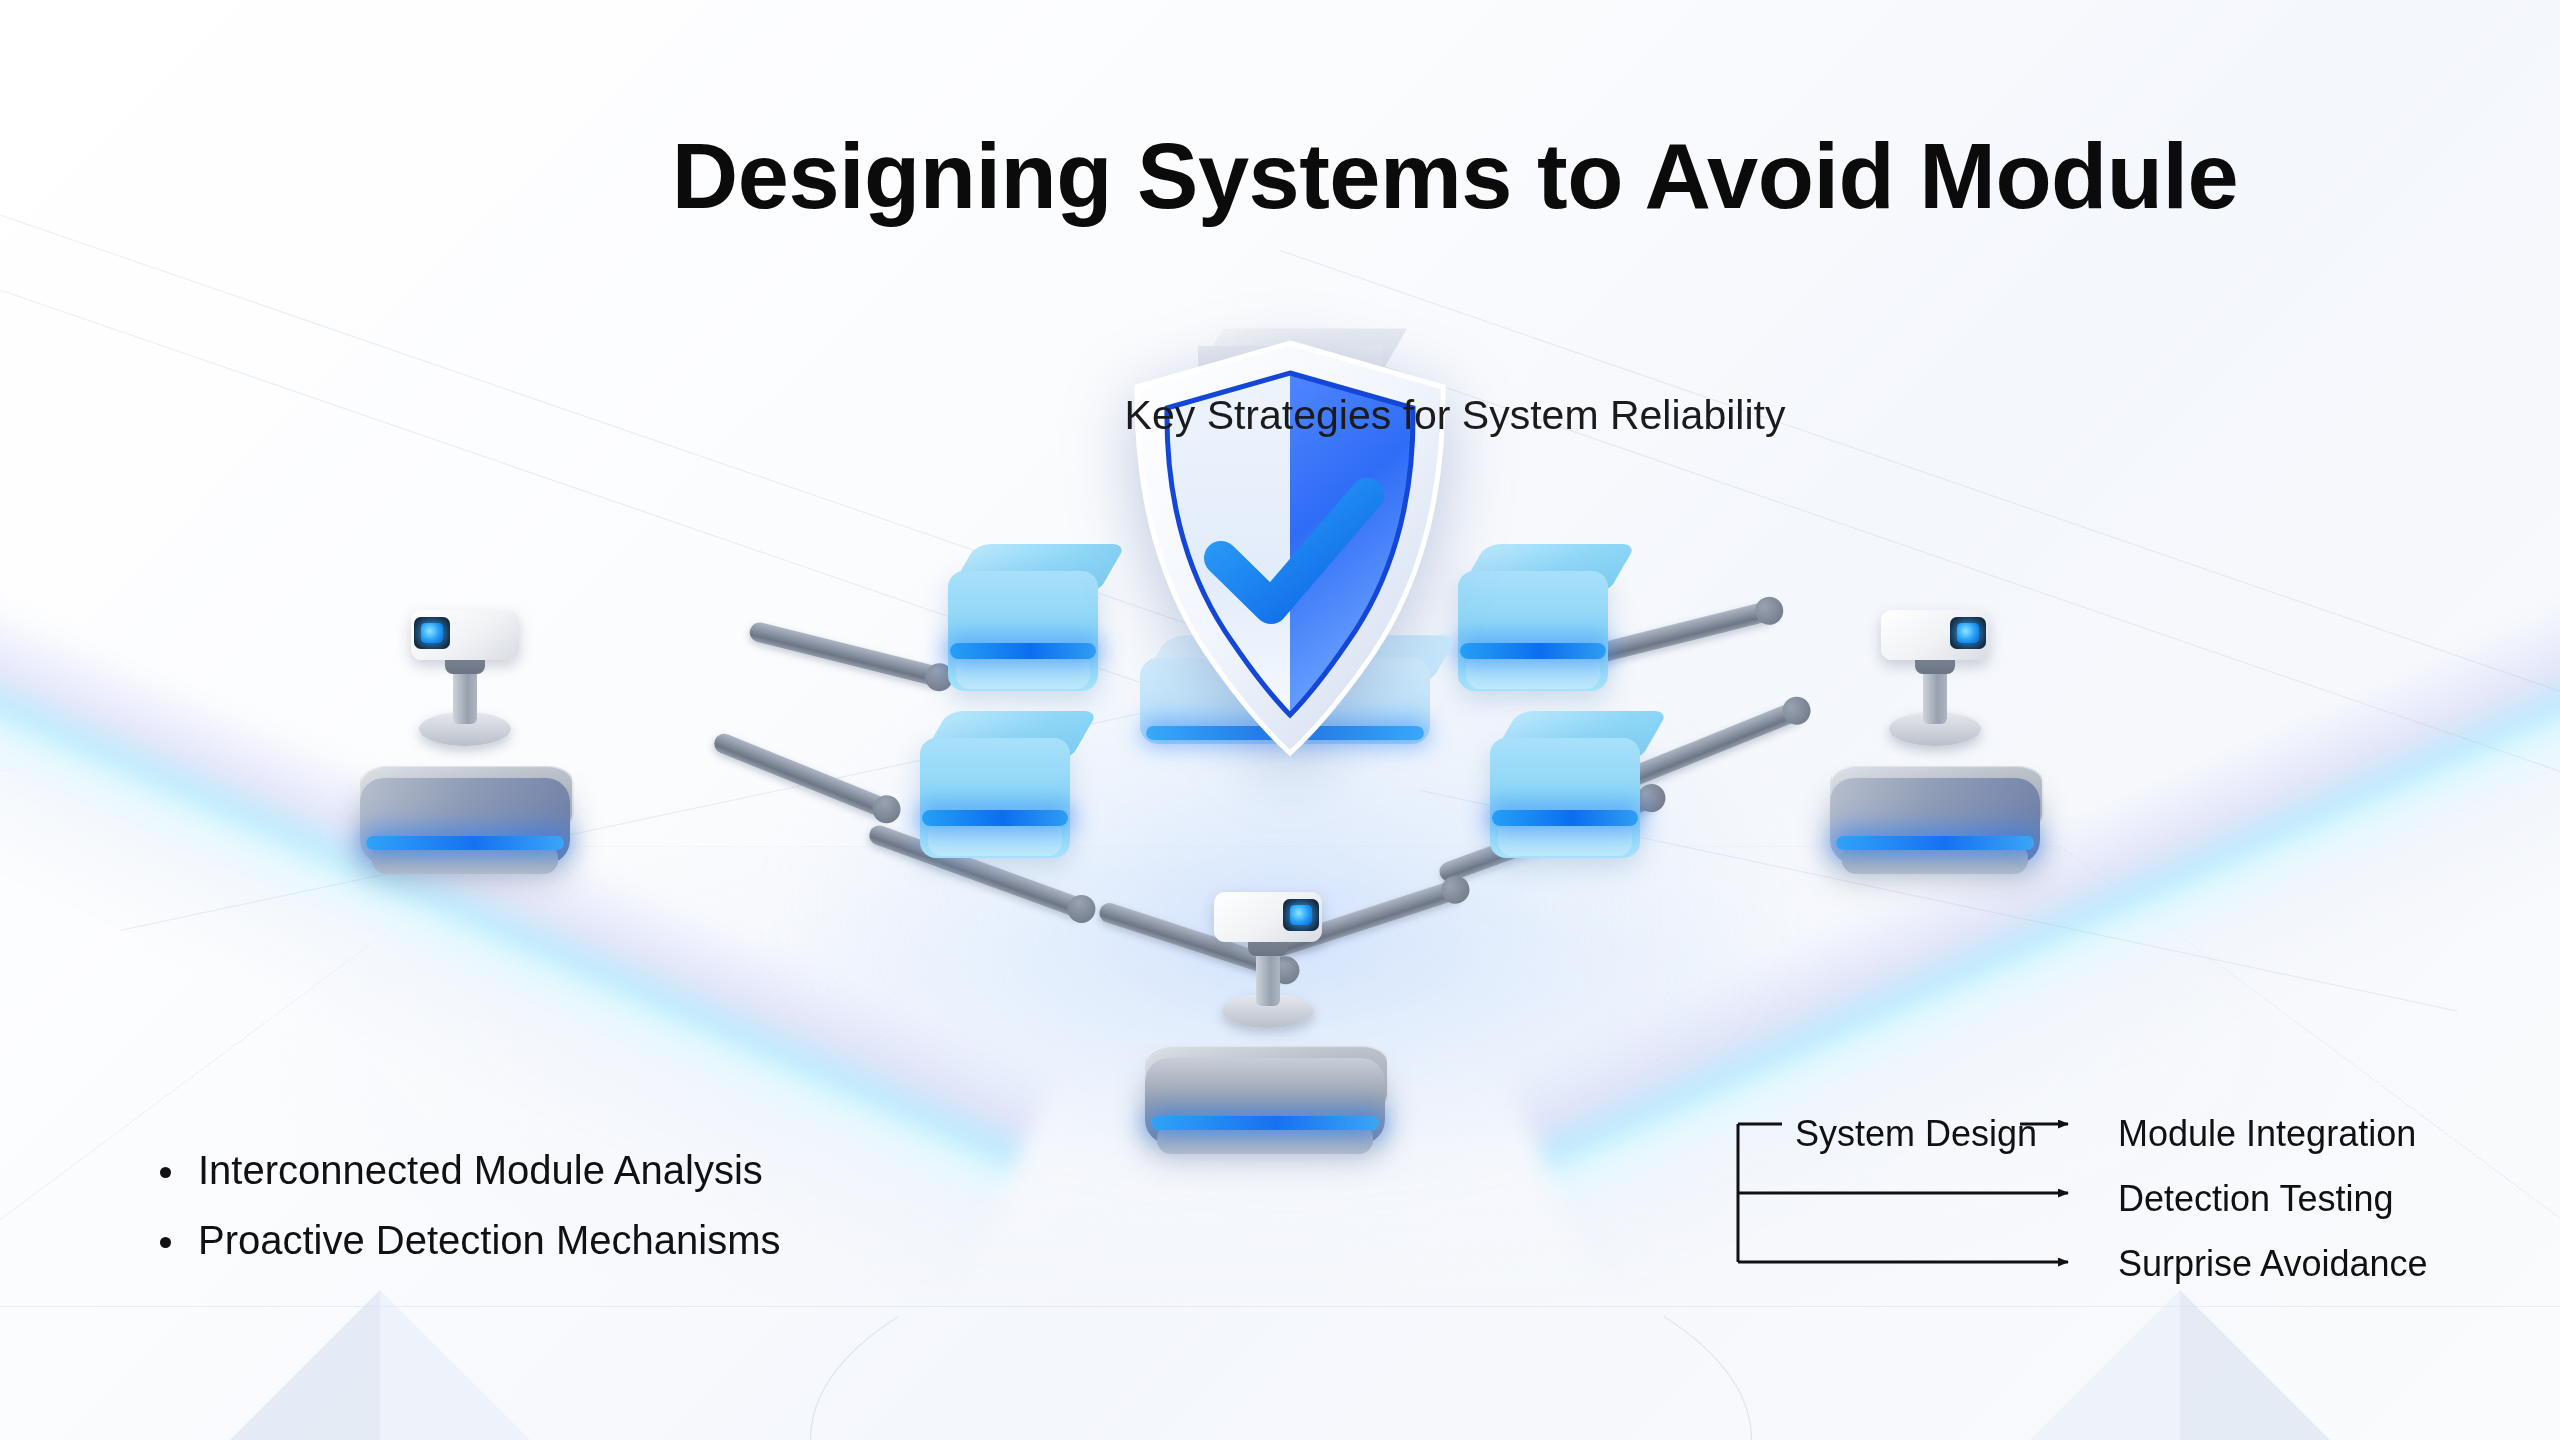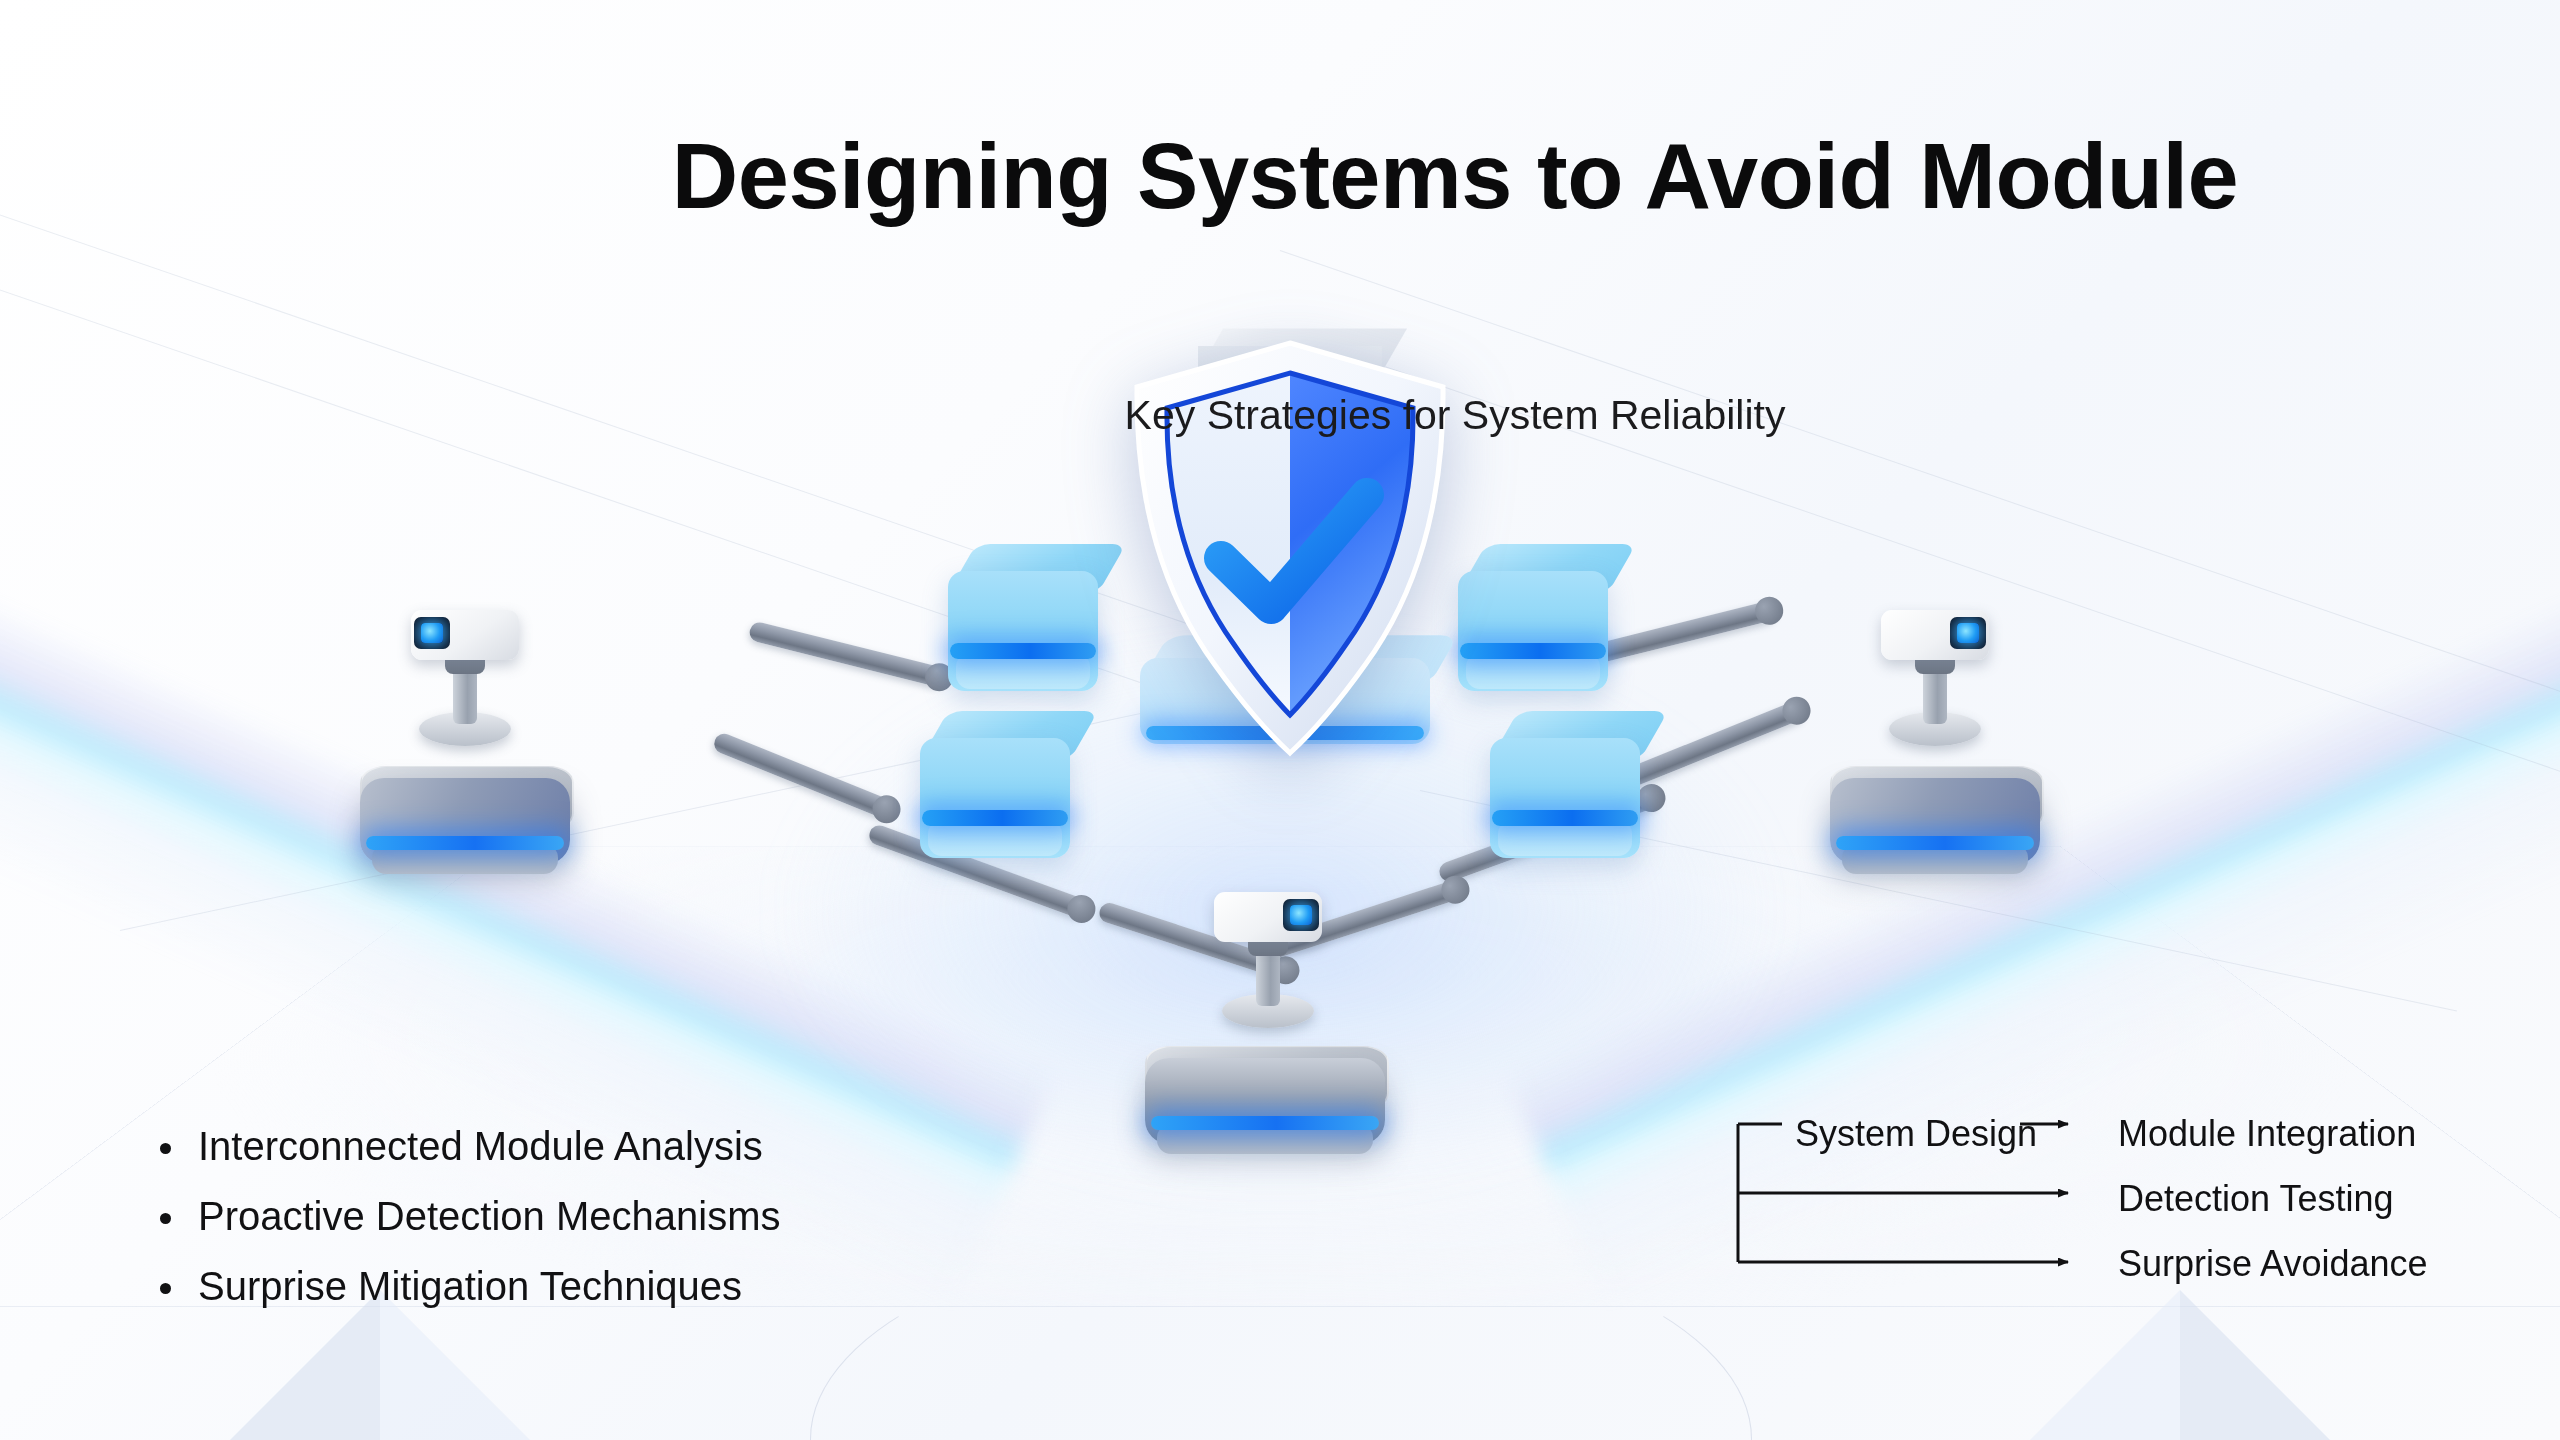--- a/index.html
+++ b/index.html
@@ -83,21 +83,21 @@
     width:1860px;margin:0 auto;
   }
   .title-l1,.title-l2{display:block;}
   .subtitle{
     position:absolute;left:0;right:0;top:392px;
     text-align:center;font-size:41px;color:#1b1b1d;
     width:1860px;margin:0 auto;
   }
 
   .bullets{
-    position:absolute;left:150px;top:1124px;
+    position:absolute;left:150px;top:1148px;
     list-style:none;margin:0;padding:0;
   }
   .bullets li{
     font-size:40px;color:#111113;
     margin:0 0 25px 0;
     position:relative;padding-left:48px;
     white-space:nowrap;
   }
   .bullets li:last-child{margin-bottom:0;}
   .bullets li::before{
@@ -448,21 +448,20 @@
 
 <div class="title" style="left:350px;">
   <span class="title-l1">Designing Systems to Avoid Module</span>
 </div>
 
 <div class="subtitle" style="left:350px;">Key Strategies for System Reliability</div>
 
 <ul class="bullets">
   <li>Interconnected Module Analysis</li>
   <li>Proactive Detection Mechanisms</li>
-  <li>Surprise Mitigation Techniques</li>
 </ul>
 
 <div class="flow">
   <svg width="700" height="180" viewBox="0 0 700 180">
     <defs>
       <marker id="arw" markerWidth="11" markerHeight="9" refX="10" refY="4.5" orient="auto" markerUnits="userSpaceOnUse">
         <path d="M0,0 L11,4.5 L0,9 Z" fill="#111113"></path>
       </marker>
     </defs>
 

